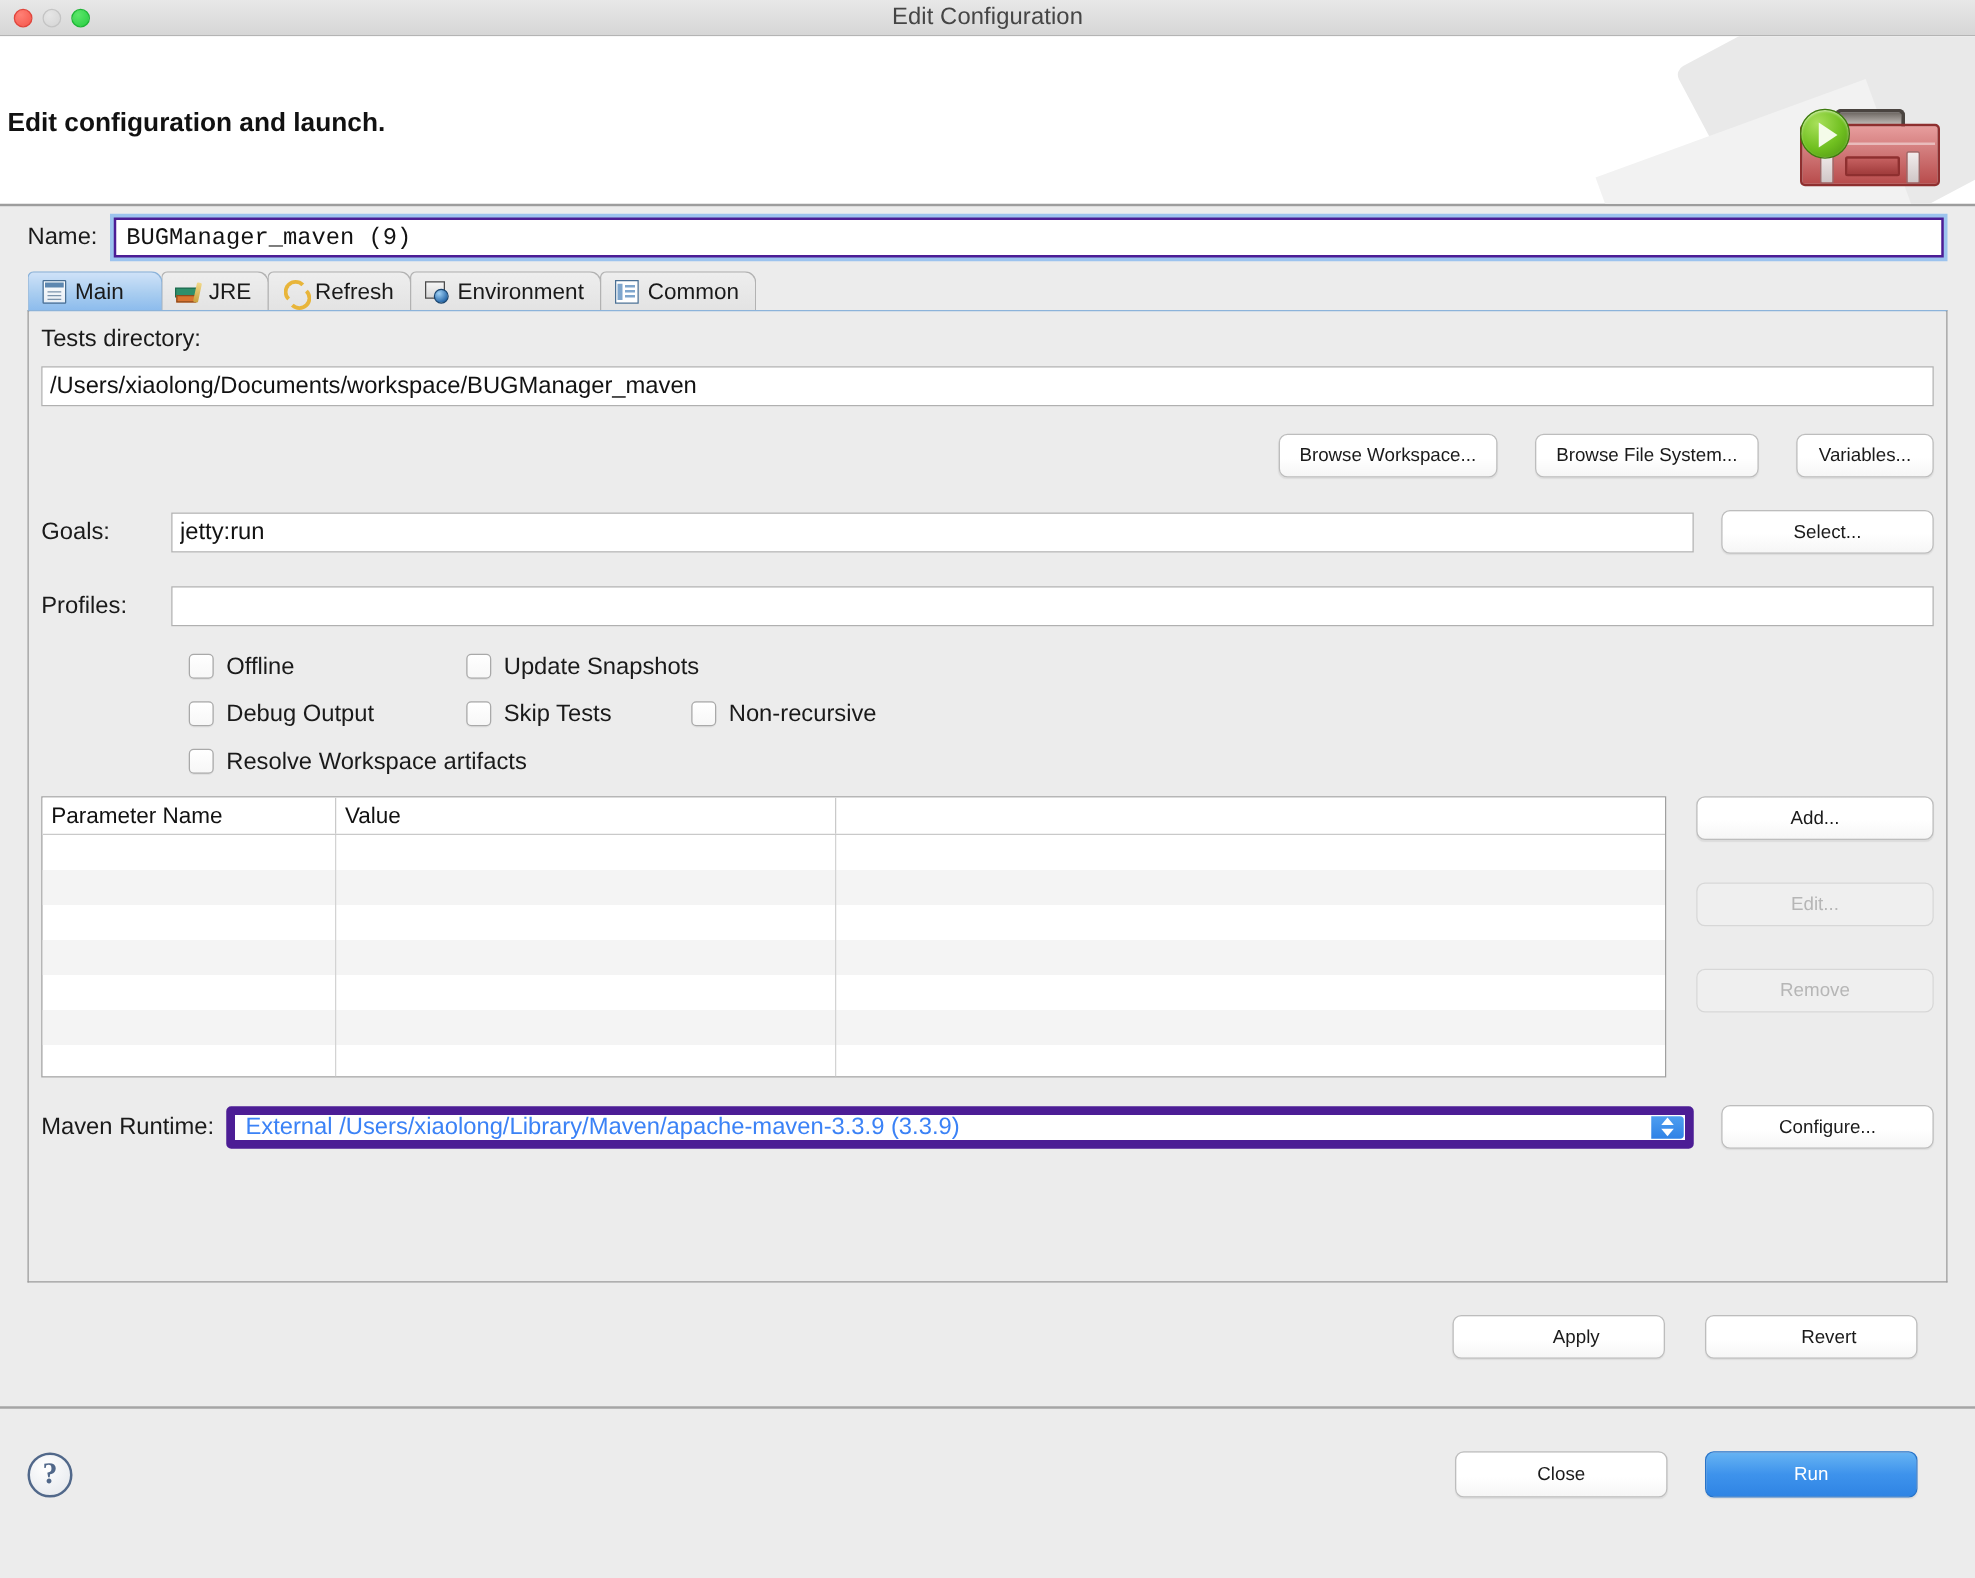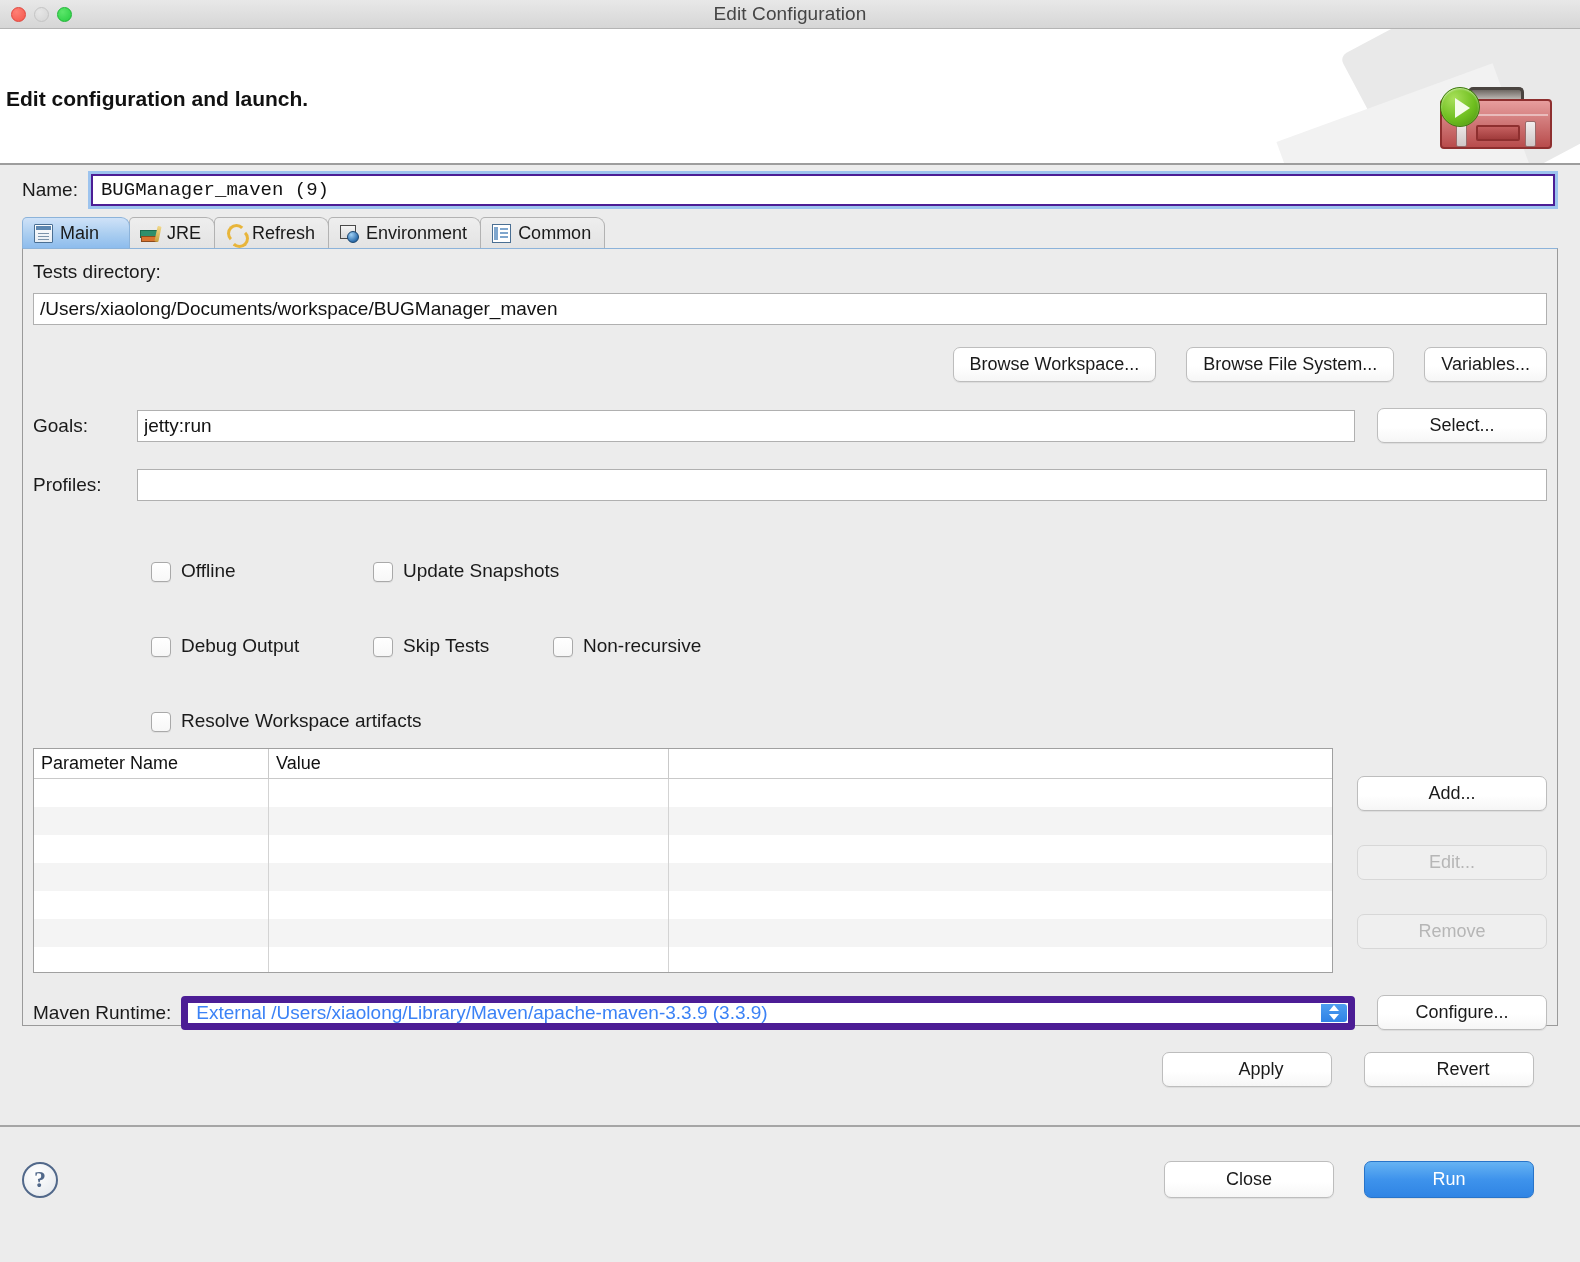--- a/index.html
+++ b/index.html
@@ -219,21 +219,21 @@
   }
 
   .browse-row {
     display: flex; justify-content: flex-end; gap: 30px;
     margin-top: 22px;
   }
   .btn {
     min-width: 110px; height: 35px;
     background: linear-gradient(to bottom,#ffffff 0%,#ffffff 55%,#f6f6f6 100%);
     border: 1px solid #bdbdbd; border-radius: 7px;
-    font-size: 18px; color: #1a1a1a;
+    font-size: 15px; color: #1a1a1a;
     font-family: "Liberation Sans", sans-serif;
     box-shadow: 0 1px 1px rgba(0,0,0,.07);
     cursor: default; padding: 0 16px;
   }
   .btn.disabled {
     background: #efefef; color: #b6b6b6; border-color: #d7d7d7;
     box-shadow: none;
   }
   .btn.primary {
     background: linear-gradient(to bottom,#66b3f3 0%,#3e93ec 50%,#2f84e4 100%);
@@ -241,21 +241,21 @@
   }
 
   .kv-row { display: flex; align-items: center; margin-top: 26px; }
   .kv-row .lbl { width: 104px; font-size: 19px; color: #1a1a1a; flex: none; }
   .kv-row .txt { flex: 1; }
   .kv-row .btn { margin-left: 22px; }
 
   
   .cbgrid { margin: 22px 0 0 118px; }
   .cbline { display: flex; align-items: center; margin-bottom: 16px; }
-  .cb { display: flex; align-items: flex-end; gap: 10px; margin-top: 37px; }
+  .cb { display: flex; align-items: flex-start; gap: 10px; }
   .cbbox {
     width: 20px; height: 20px; flex: none;
     background: linear-gradient(to bottom,#ffffff,#f7f7f7);
     border: 1px solid #a9a9a9; border-radius: 4px;
     box-shadow: 0 1px 0 rgba(0,0,0,.05);
   }
   .cblabel { font-size: 19px; color: #1a1a1a; white-space: nowrap; }
 
   
   .table-area { display: flex; margin-top: 6px; }
@@ -272,21 +272,21 @@
   .th { padding-left: 7px; border-right: 1px solid #c9c9c9; height: 100%; display: flex; align-items: center; }
   .th.c1 { width: 235px; }
   .th.c2 { width: 400px; }
   .th.c3 { flex: 1; border-right: none; }
   .trow { display: flex; height: 28px; }
   .trow:nth-child(even) { background: #f4f4f4; }
   .td { height: 100%; border-right: 1px solid #d3d3d3; }
   .td.c1 { width: 235px; }
   .td.c2 { width: 400px; }
   .td.c3 { flex: 1; border-right: none; }
-  .table-btns { width: 190px; margin-left: 24px; display: flex; flex-direction: column; gap: 34px; margin-top: 28px; }
+  .table-btns { width: 190px; margin-left: 24px; display: flex; flex-direction: column; gap: 34px; }
   .table-btns .btn { width: 100%; }
 
   
   .mvn-row { display: flex; align-items: center; margin-top: 22px; }
   .mvn-row .lbl { font-size: 19px; color: #1a1a1a; margin-right: 10px; flex: none; }
   .combo {
     flex: 1; height: 34px; position: relative;
     background: #fff; border: 7px solid #4c1d95; border-radius: 4px;
     display: flex; align-items: center;
     font-size: 19px; color: #3b82f6; padding: 0 40px 0 8px;

